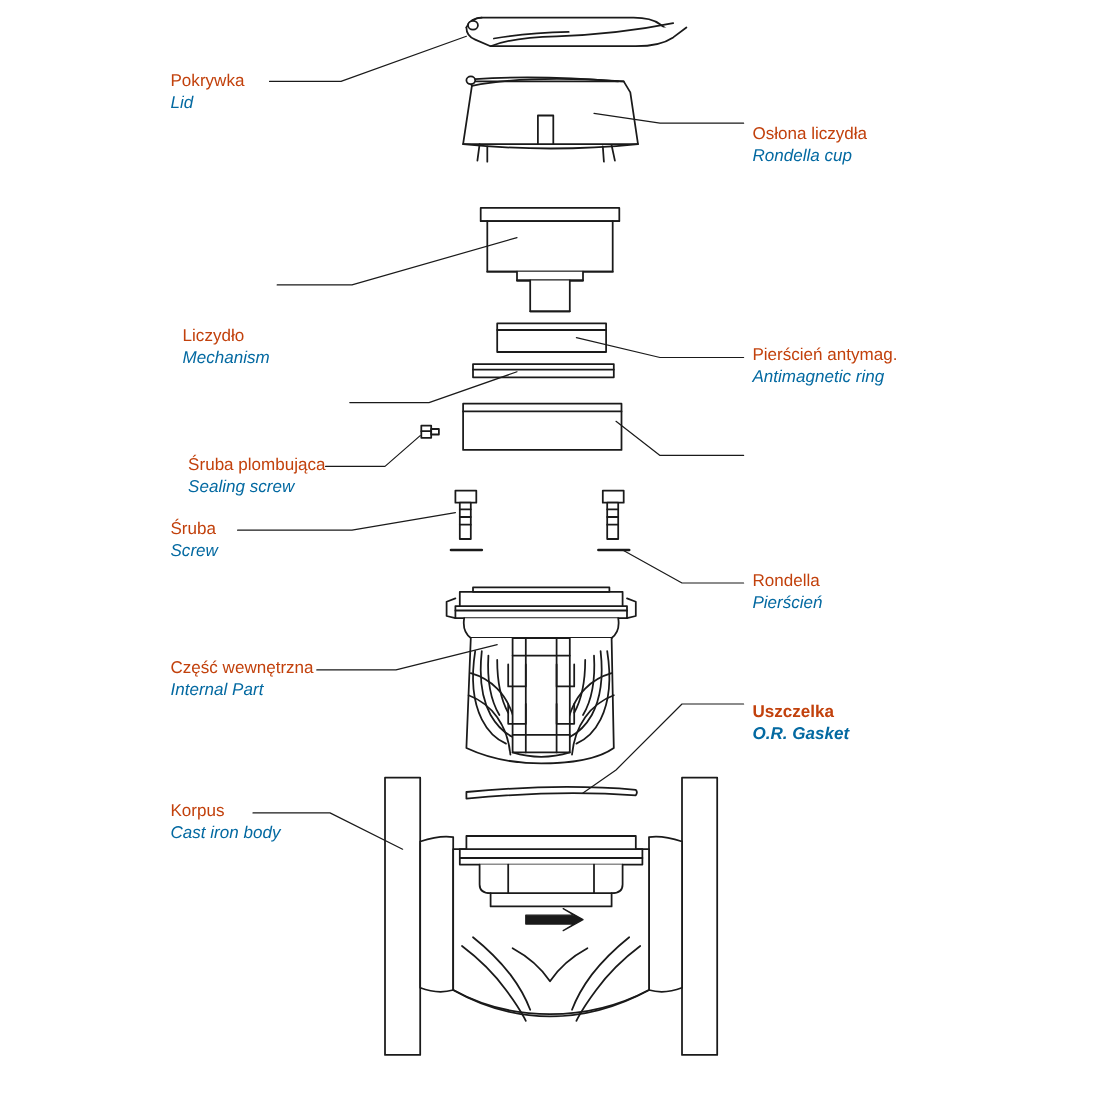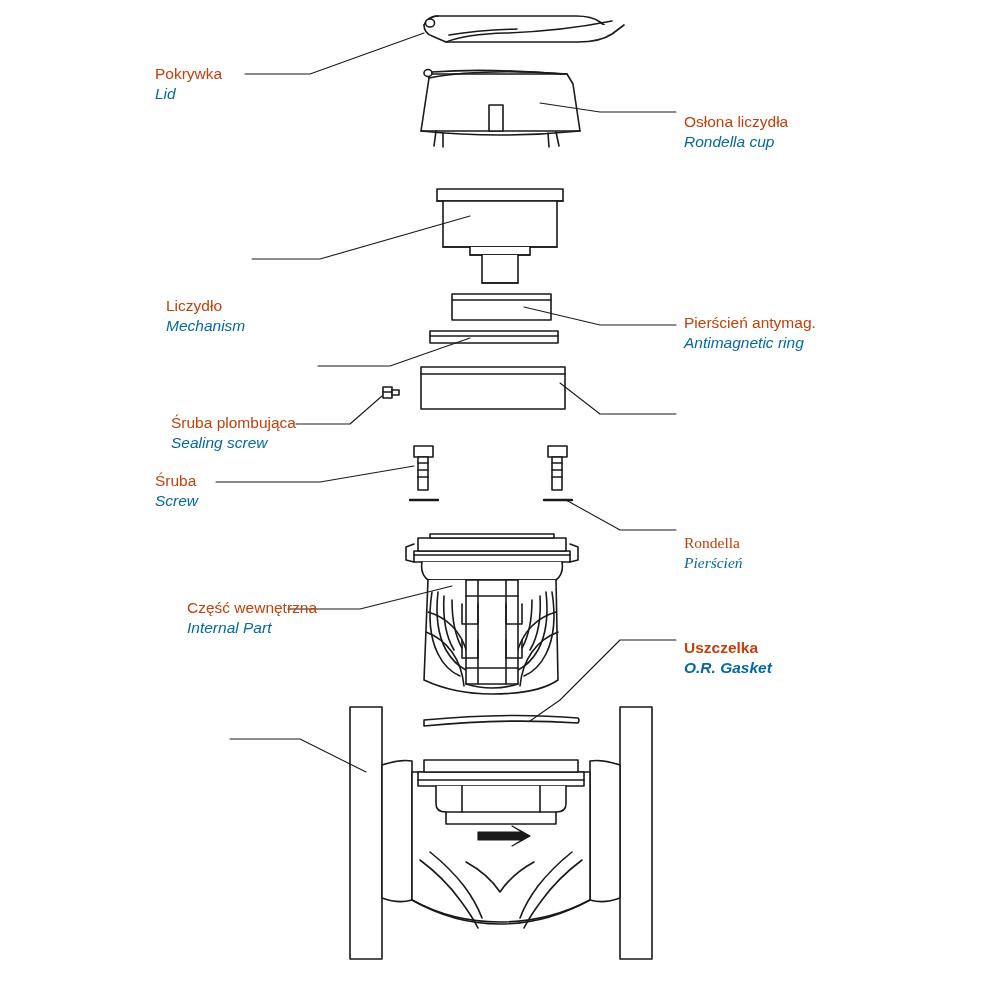--- a/index.html
+++ b/index.html
@@ -250,29 +250,33 @@
   <div class="label" style="left:155px; top:413px;margin-left:16px;">
     <span class="pl">Śruba plombująca</span>
     <span class="en">Sealing screw</span>
   </div>
 
   <div class="label" style="left:155px; top:471px;">
     <span class="pl">Śruba</span>
     <span class="en">Screw</span>
   </div>
 
-  <div class="label" style="left:684px; top:533px;font-family:Liberation Serif, serif;">
+  <div class="label" style="left:684px; top:519px;">
     <span class="pl">Rondella</span>
     <span class="en">Pierścień</span>
   </div>
 
-  <div class="label" style="left:155px; top:598px;margin-left:32px;">
+  <div class="label" style="left:155px; top:598px;">
     <span class="pl">Część wewnętrzna</span>
     <span class="en">Internal Part</span>
   </div>
 
   <div class="label" style="left:684px; top:638px;font-weight:bold;">
     <span class="pl">Uszczelka</span>
     <span class="en">O.R. Gasket</span>
   </div>
 
+  <div class="label" style="left:155px; top:728px;">
+    <span class="pl">Korpus</span>
+    <span class="en">Cast iron body</span>
+  </div>
 
 </div>
 
 </body></html>

